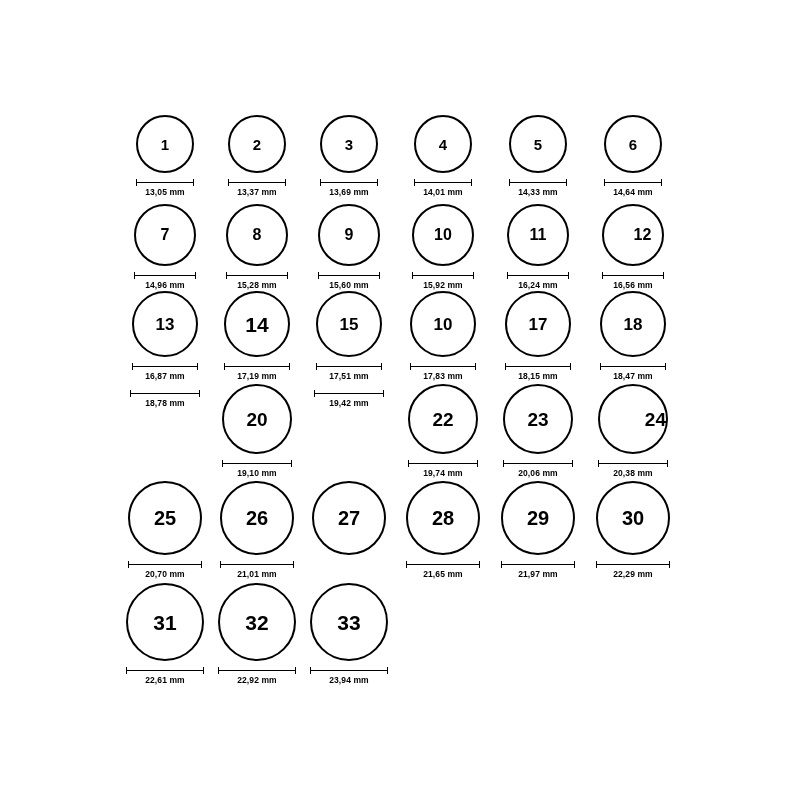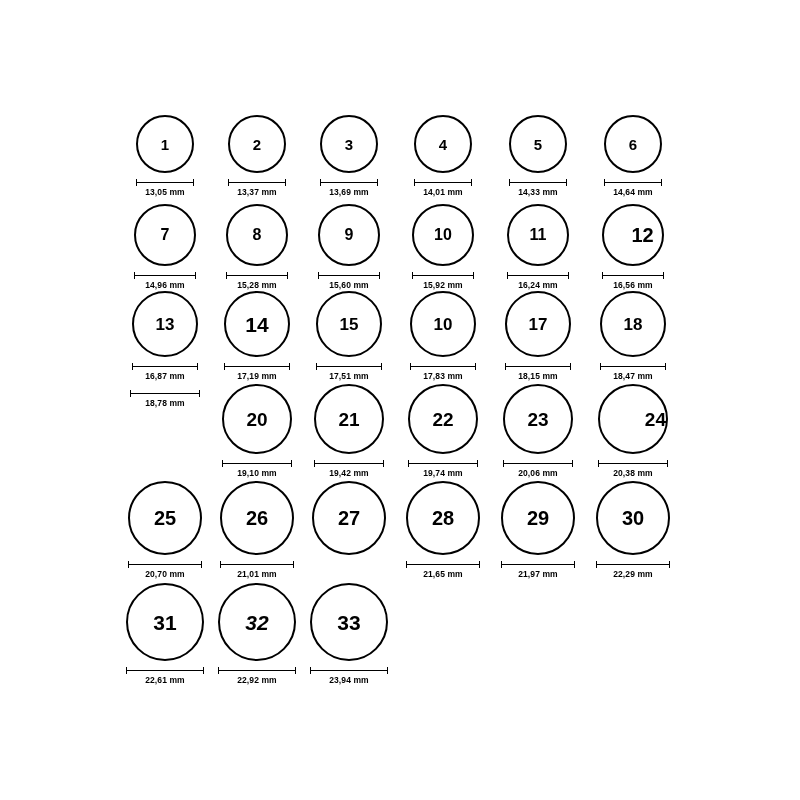--- a/index.html
+++ b/index.html
@@ -208,21 +208,21 @@
       <div class="dim-wrap">
         <div class="dim-line" style="width: 62px;">
           <span class="tick left"></span>
           <span class="tick right"></span>
         </div>
         <div class="dim-label">16,24 mm</div>
       </div>
     </div>
     <div class="ring-cell" style="left: 587px; top: 204px; width: 92px;">
       <div class="ring-circle" style="width: 62px; height: 62px;">
-        <span class="ring-size" style="font-size: 20px; margin-left: 19px;">12</span>
+        <span class="ring-size" style="font-size: 16px; margin-left: 19px;">12</span>
       </div>
       <div class="dim-wrap">
         <div class="dim-line" style="width: 62px;">
           <span class="tick left"></span>
           <span class="tick right"></span>
         </div>
         <div class="dim-label">16,56 mm</div>
       </div>
     </div>
     <div class="ring-cell" style="left: 119px; top: 291px; width: 92px;">
@@ -312,23 +312,20 @@
       </div>
       <div class="dim-wrap">
         <div class="dim-line" style="width: 70px;">
           <span class="tick left"></span>
           <span class="tick right"></span>
         </div>
         <div class="dim-label">19,10 mm</div>
       </div>
     </div>
     <div class="ring-cell" style="left: 303px; top: 384px; width: 92px;">
-      <div class="ring-circle" style="width: 70px; height: 70px;">
-        <span class="ring-size" style="font-size: 19px;">21</span>
-      </div>
       <div class="dim-wrap">
         <div class="dim-line" style="width: 70px;">
           <span class="tick left"></span>
           <span class="tick right"></span>
         </div>
         <div class="dim-label">19,42 mm</div>
       </div>
     </div>
     <div class="ring-cell" style="left: 397px; top: 384px; width: 92px;">
       <div class="ring-circle" style="width: 70px; height: 70px;">
@@ -444,21 +441,21 @@
       </div>
       <div class="dim-wrap">
         <div class="dim-line" style="width: 78px;">
           <span class="tick left"></span>
           <span class="tick right"></span>
         </div>
         <div class="dim-label">22,61 mm</div>
       </div>
     </div>
     <div class="ring-cell" style="left: 211px; top: 583px; width: 92px;">
-      <div class="ring-circle" style="width: 78px; height: 78px; font-style: italic;">
+      <div class="ring-circle" style="width: 78px; height: 78px;">
         <span class="ring-size" style="font-size: 21px;">32</span>
       </div>
       <div class="dim-wrap">
         <div class="dim-line" style="width: 78px;">
           <span class="tick left"></span>
           <span class="tick right"></span>
         </div>
         <div class="dim-label">22,92 mm</div>
       </div>
     </div>

